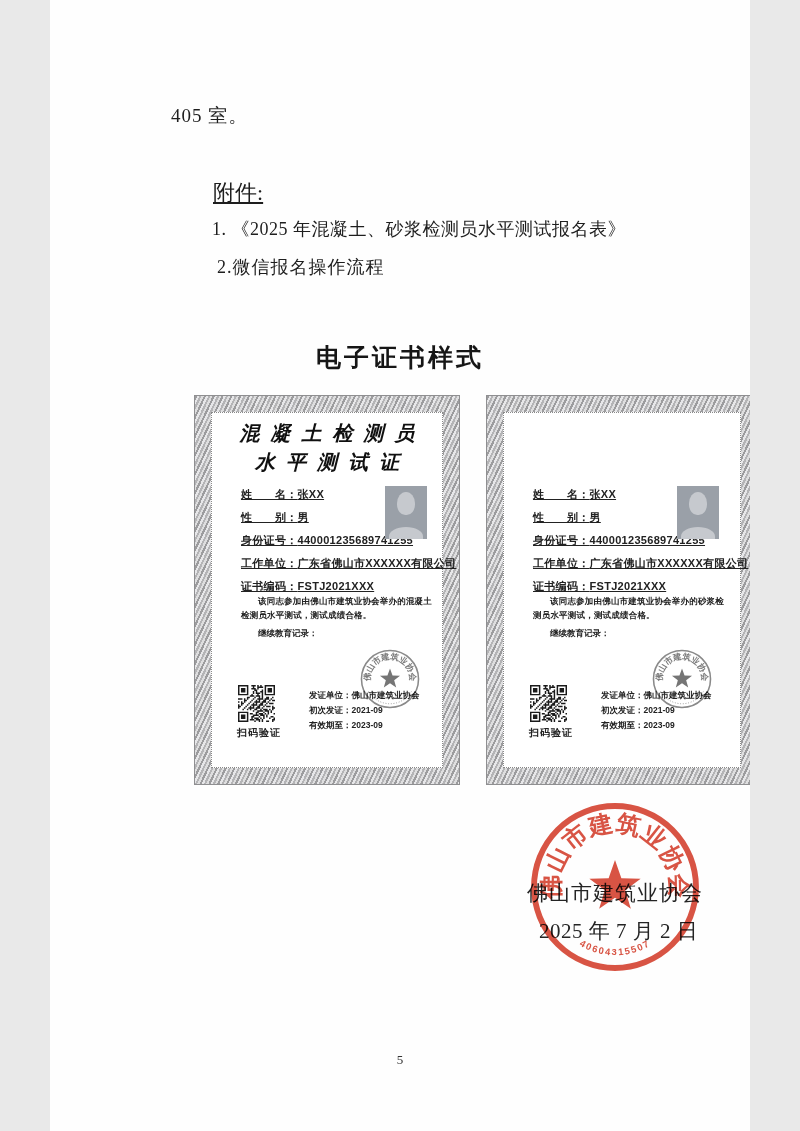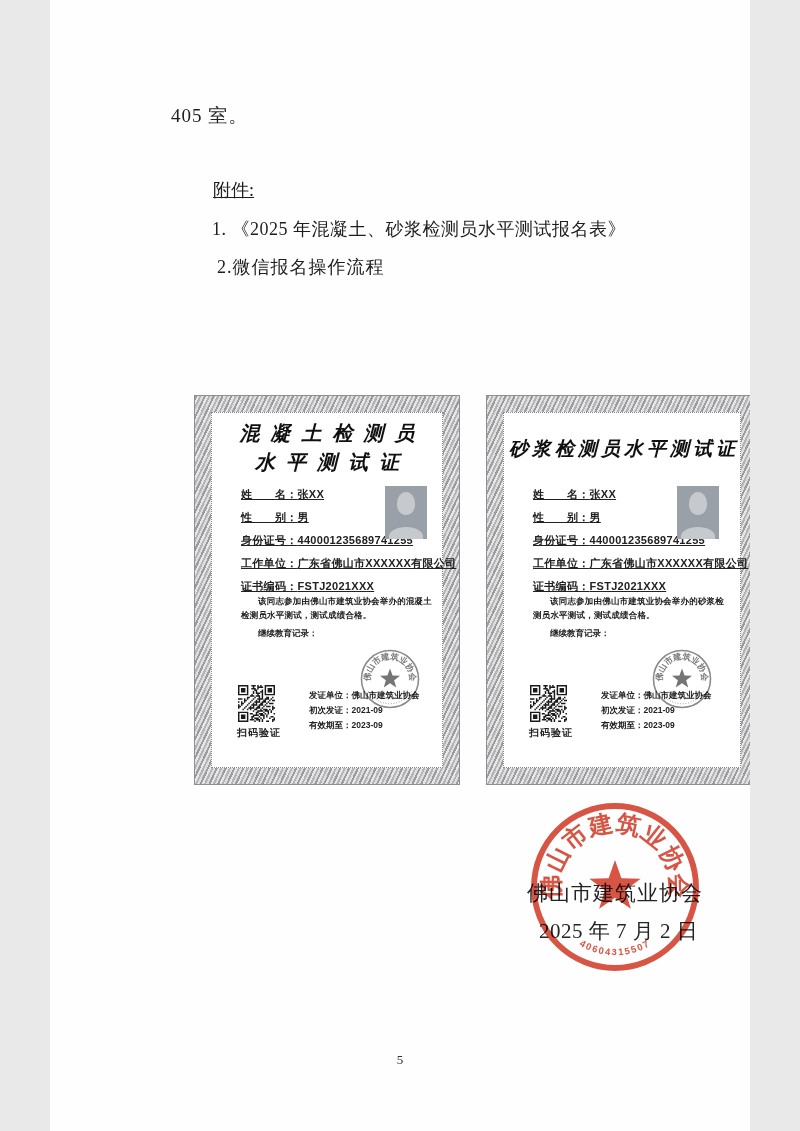--- a/index.html
+++ b/index.html
@@ -1,20 +1,20 @@
 <!DOCTYPE html>
 <html><head>
 <meta charset="utf-8">
 <style>
   html,body{margin:0;padding:0;background:#e9e9e9;}
   #page{position:relative;width:700px;height:1131px;margin:0 auto;background:#fefefe;
         font-family:"Liberation Serif",serif;color:#1e1e1e;overflow:hidden;}
   .abs{position:absolute;}
   .room-line{left:121px;top:103px;font-size:19px;letter-spacing:1px;}
-  .attach-head{left:163px;top:178px;font-size:18px;text-decoration:underline;}
+  .attach-head{left:163px;top:178px;font-size:22px;text-decoration:underline;}
   .attach-1{left:162px;top:217px;font-size:18px;letter-spacing:.5px;white-space:nowrap;}
   .attach-2{left:167px;top:255px;font-size:18px;letter-spacing:1px;white-space:nowrap;}
   .section-title{left:0;right:0;top:341px;text-align:center;
         font-family:"Liberation Sans",sans-serif;font-weight:bold;font-size:25px;letter-spacing:3px;color:#161616;}
 
   
   .certs{position:absolute;left:122px;top:395px;display:flex;gap:26px;padding-left:22px;}
   .cert{box-sizing:border-box;width:266px;height:390px;border:1px solid #8f8f91;padding:16px;
         background:repeating-linear-gradient(115deg,#9c9c9e 0 2px,#e7e7e9 2px 4px,#b4b4b6 4px 6px,#dededf 6px 8px);}
   .cert--mortar{width:272px;}
@@ -49,20 +49,21 @@
 </style>
 </head>
 <body>
 
 <div id="page">
 
   <div class="abs room-line">405 室。</div>
   <div class="abs attach-head">附件:</div>
   <div class="abs attach-1">1. 《2025 年混凝土、砂浆检测员水平测试报名表》</div>
   <div class="abs attach-2">2.微信报名操作流程</div>
+  <div class="abs section-title">电子证书样式</div>
 
   <div class="certs">
 
     <div class="cert cert--concrete">
       <div class="cert-inner">
         <div class="cert-title">
           <span>混凝土检测员</span>
           <span>水平测试证</span>
         </div>
         <div class="f-row f-name">
@@ -108,24 +109,20 @@
           <text font-size="13.5" fill="#5f5f5f" font-family="Liberation Serif,serif" font-weight="bold">
             <textPath href="#garc0" startOffset="50%" text-anchor="middle">佛山市建筑业协会</textPath>
           </text>
           <path d="M 15.4 70 A 40 40 0 0 0 84.6 70" fill="none" stroke="#7a7a7a" stroke-width="1.5" stroke-dasharray="1.5 2.8"></path>
         </svg>
       </div>
     </div>
 
     <div class="cert cert--mortar">
       <div class="cert-inner">
-        <div class="cert-title">
-          <span>砂浆检测员水平测试证</span>
-
-        </div>
         <div class="f-row f-name">
           <span>姓　　名：</span><span>张XX</span>
         </div>
         <div class="f-row f-gender">
           <span>性　　别：</span><span>男</span>
         </div>
         <div class="f-row f-id">
           <span>身份证号：</span><span>440001235689741255</span>
         </div>
         <div class="f-row f-emp">

